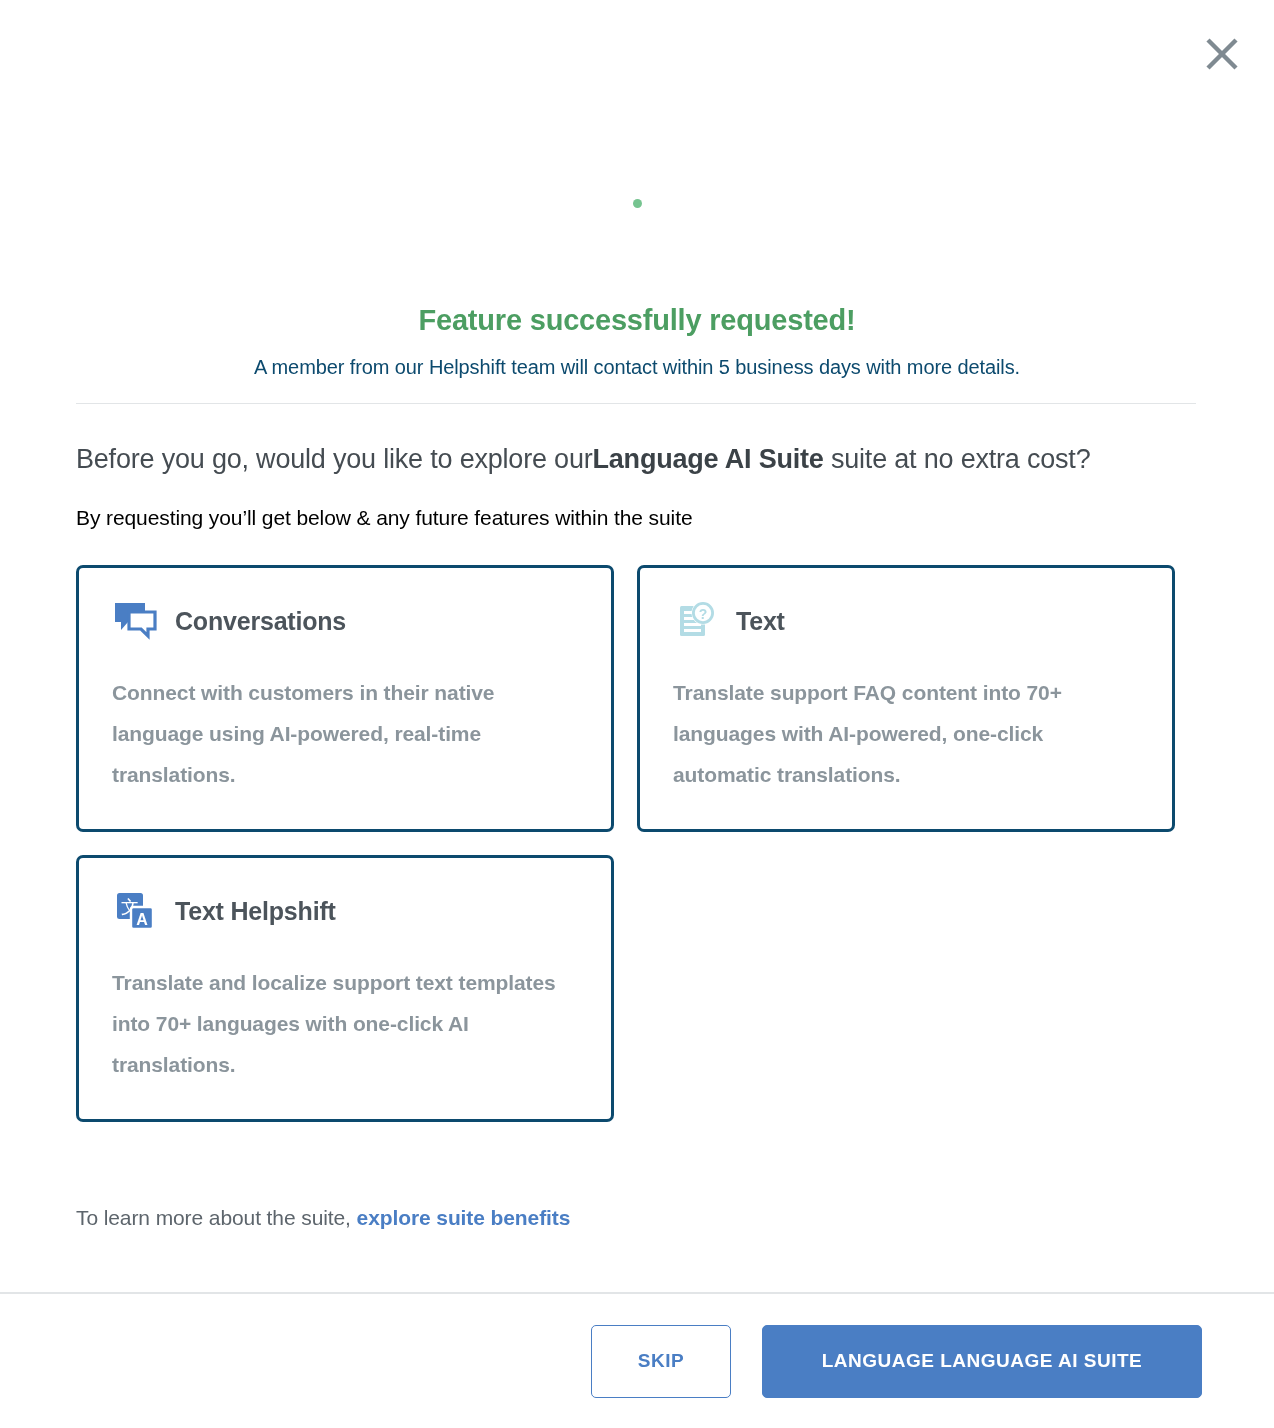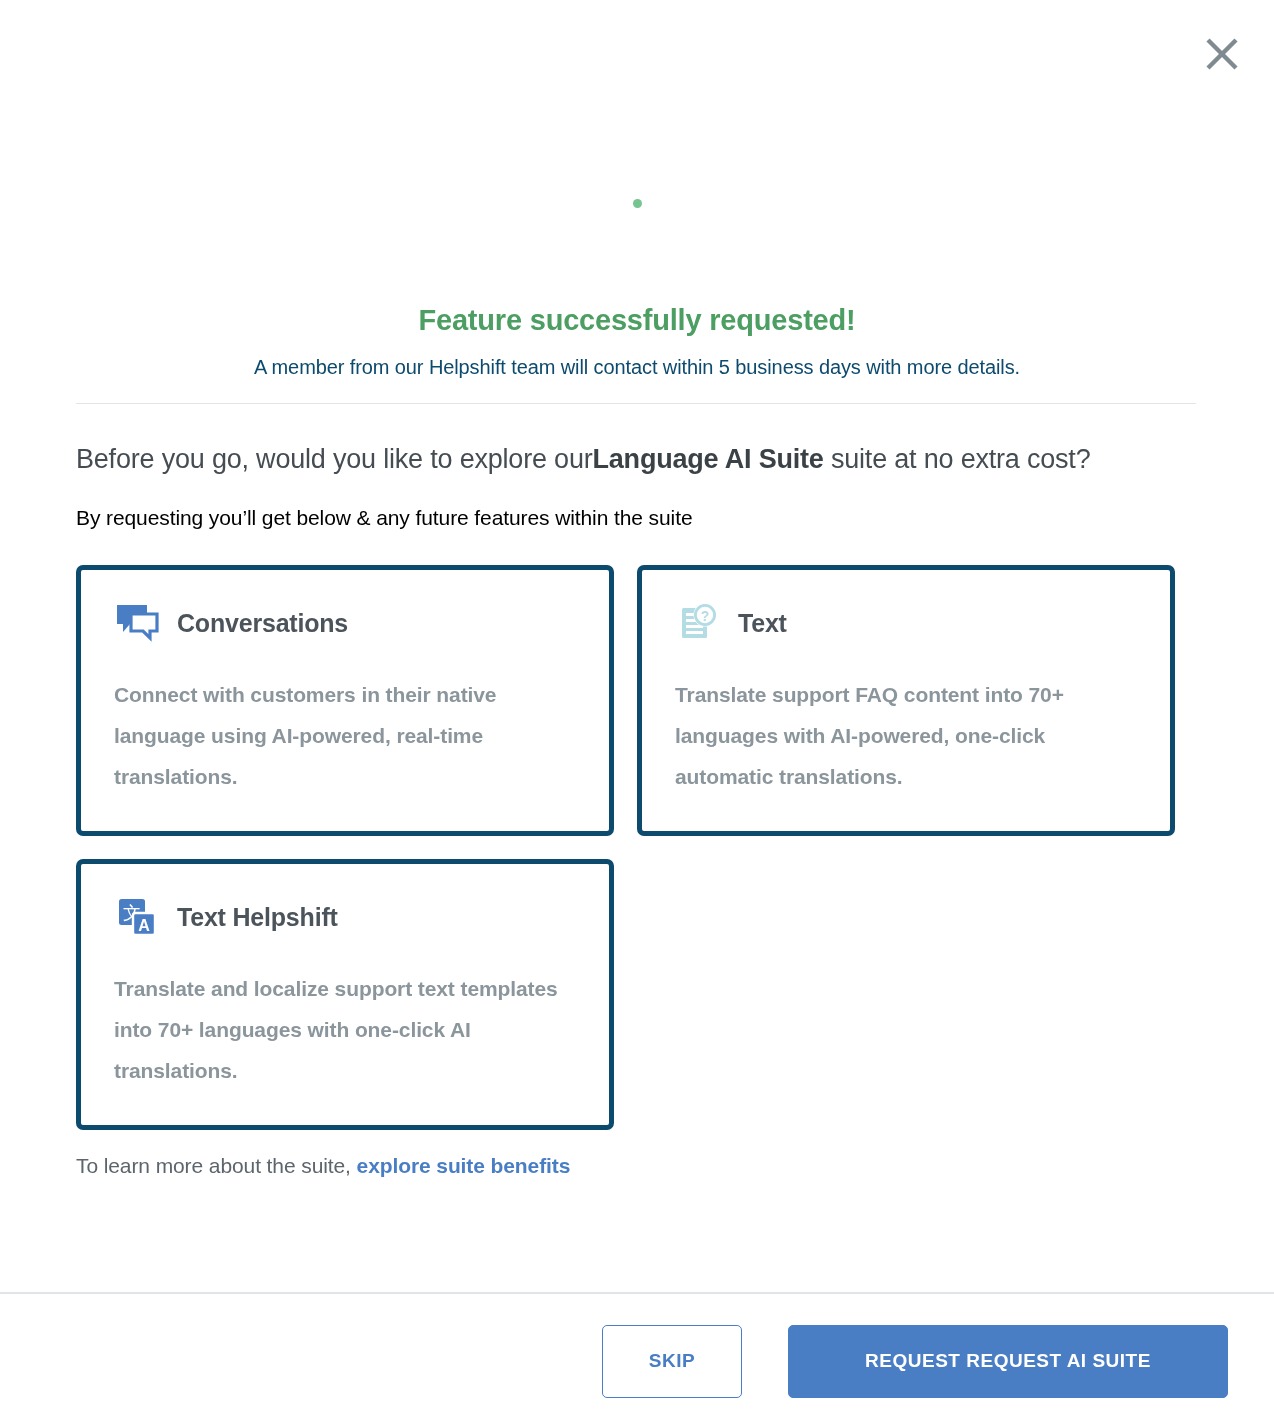--- a/index.html
+++ b/index.html
@@ -101,21 +101,21 @@
   
   .cards {
     margin-top: 35px;
     display: flex;
     flex-wrap: wrap;
     gap: 23px 23px;
     width: 1100px;
   }
   .card {
     width: 538px;
-    border: 5px solid #0c4a6e;
+    border: 3px solid #0c4a6e;
     border-radius: 7px;
     padding: 30px 33px 34px 33px;
     background: #fff;
   }
   .card-head {
     display: flex;
     align-items: center;
     gap: 17px;
     height: 46px;
   }
@@ -135,21 +135,21 @@
     margin-top: 28px;
     font-size: 21px;
     line-height: 41px;
     color: #8b959c;
     letter-spacing: -0.1px;
     font-weight: bold;
   }
 
   
   .learn-more {
-    margin-top: 24px;
+    margin-top: 84px;
     font-size: 21px;
     color: #5d656c;
     letter-spacing: -0.1px;
   }
   .learn-more a {
     color: #4a7ec4;
     font-weight: bold;
     text-decoration: none;
     cursor: pointer;
   }
@@ -165,22 +165,22 @@
   }
   .footer {
     position: absolute;
     left: 0;
     top: 1294px;
     width: 1274px;
     height: 134px;
     display: flex;
     align-items: center;
     justify-content: flex-end;
-    gap: 46px;
-    padding-right: 46px;
+    gap: 31px;
+    padding-right: 72px;
     background: #fff;
   }
   .btn {
     font-family: "Liberation Sans", sans-serif;
     font-size: 19px;
     font-weight: bold;
     letter-spacing: 0.5px;
     border-radius: 5px;
     cursor: pointer;
     display: flex;
@@ -272,16 +272,16 @@
       </div>
 
     </div>
 
     <div class="learn-more"><span>To learn more about the suite, </span><a href="#">explore suite benefits</a></div>
   </div>
 
   <div class="footer-divider"></div>
   <div class="footer">
     <button class="btn btn-skip">SKIP</button>
-    <button class="btn btn-primary">REQUEST REQUEST AI SUITE</button>
+    <button class="btn btn-primary">LANGUAGE LANGUAGE AI SUITE</button>
   </div>
 
 </div>
 
 </body></html>

